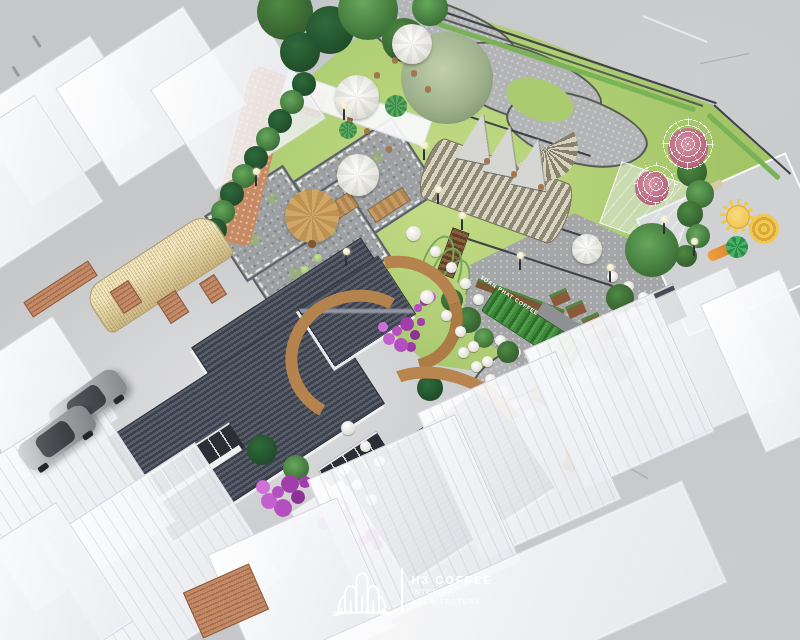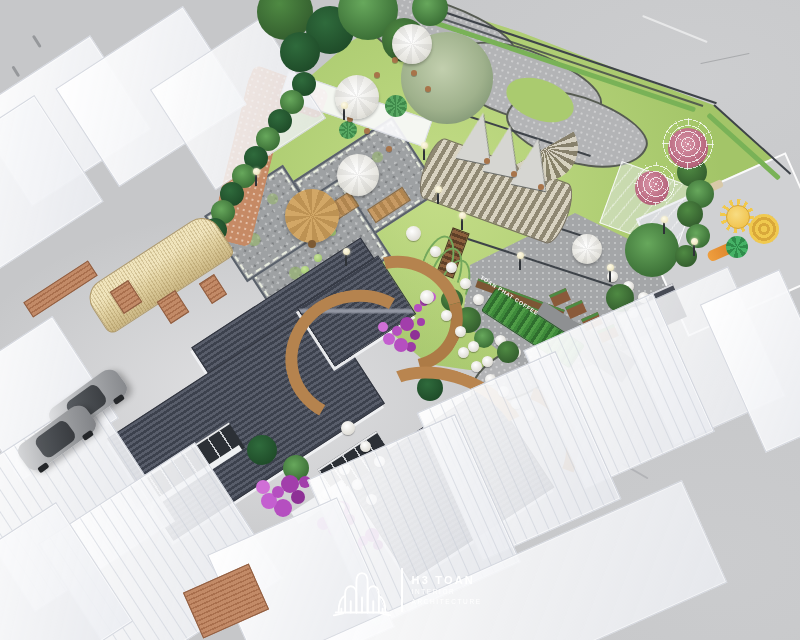--- a/index.html
+++ b/index.html
@@ -332,19 +332,19 @@
         <path d="M14 56 V36 C14 30 17.5 28 20 28 C22.5 28 26 30 26 36 V56"></path>
         <path d="M26 56 V24 C26 16 29.5 14 32 14 C34.5 14 38 16 38 24 V56"></path>
         <path d="M38 56 V36 C38 30 41.5 28 44 28 C46.5 28 50 30 50 36 V56"></path>
         <path d="M20 56 V44 M32 56 V40 M44 56 V44"></path>
         <path d="M7 56 C7 45 10 40 14 38 M57 56 C57 45 54 40 50 38"></path>
         <path d="M10 56 v-4 M54 56 v-4"></path>
       </g>
     </svg>
     <div class="lg-div"></div>
     <div>
-      <div class="lg-title">H3 TOAN</div>
+      <div class="lg-title">H3 COFFEE</div>
       <div class="lg-sub">INTERIOR</div>
       <div class="lg-sub">ARCHITECTURE</div>
     </div>
   </div>
 
 </div>
 
 </body></html>

